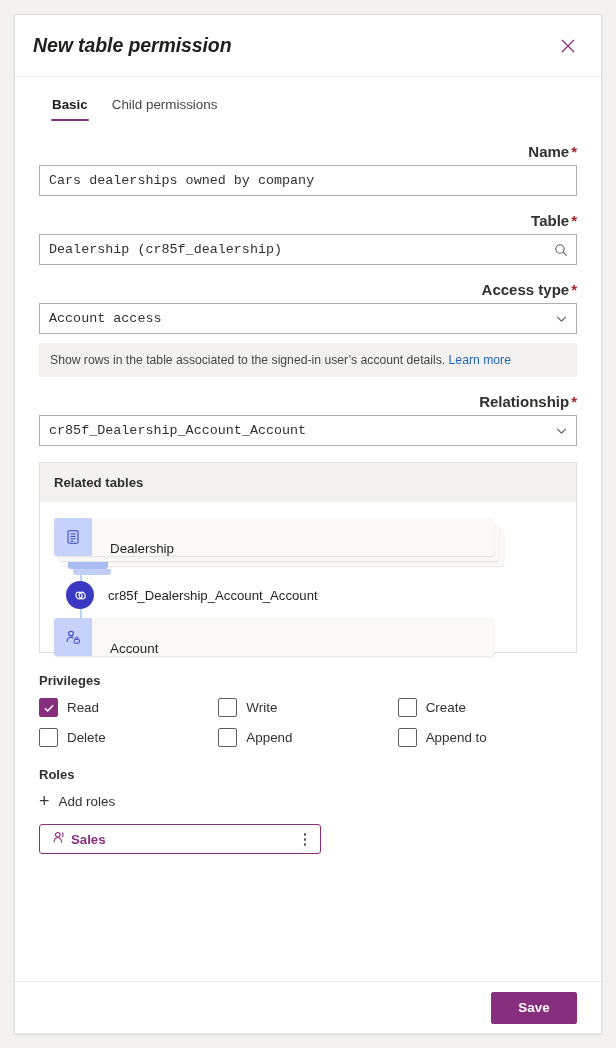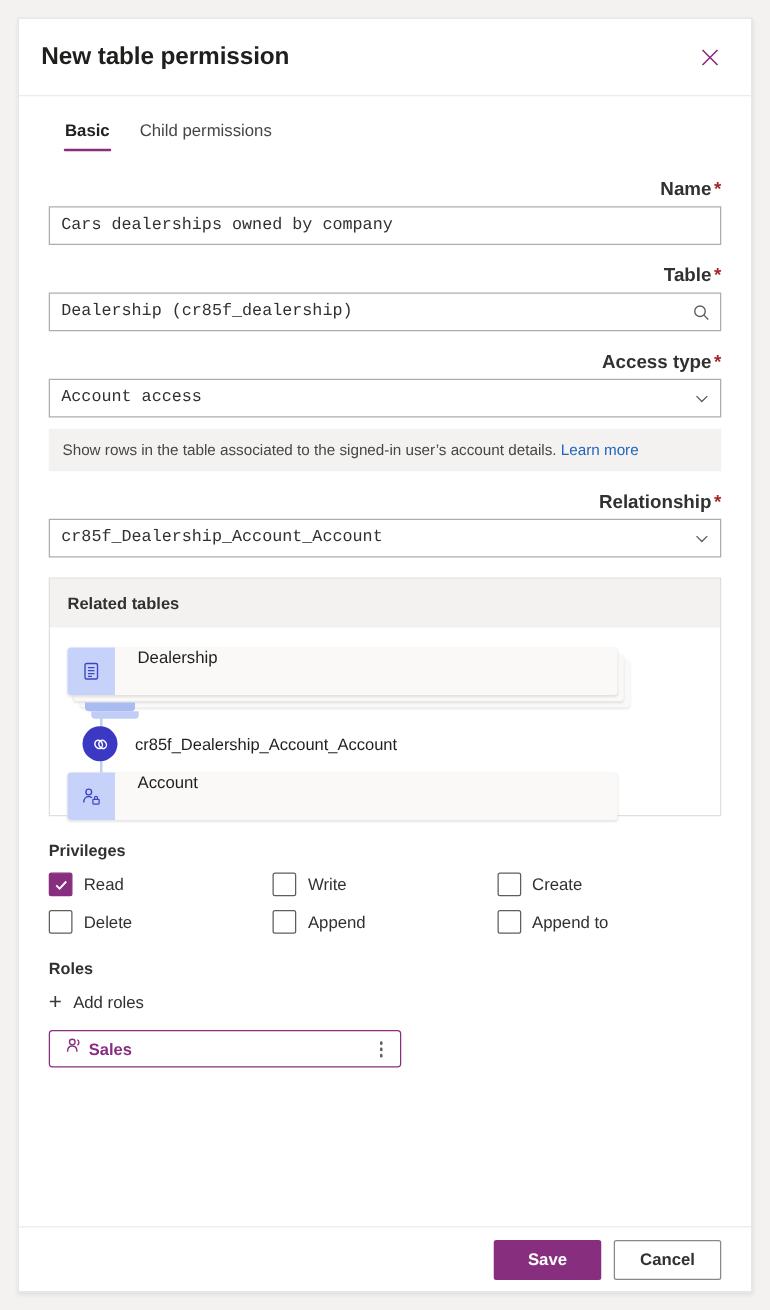--- a/index.html
+++ b/index.html
@@ -29,20 +29,21 @@
     align-items: center;
     padding: 0 18px 0 18px;
     border-bottom: 1px solid #edebe9;
   }
   .panel-title {
     font-size: 19.5px;
     font-weight: 600;
     color: #201f1e;
     letter-spacing: -0.1px;
     flex: 1 1 auto;
+    font-style: italic;
   }
   .close-btn {
     width: 30px; height: 30px;
     display: flex; align-items: center; justify-content: center;
     cursor: pointer;
     background: none; border: none; padding: 0;
   }
   .close-btn svg { display: block; }
 
   
@@ -153,21 +154,21 @@
   }
   .node-row {
     position: relative;
     display: flex;
     align-items: center;
     height: 38px;
   }
   .node-card {
     position: relative;
     display: flex;
-    align-items: flex-start;
+    align-items: flex-end;
     width: 440px;
     height: 38px;
     background: #faf9f8;
     border-radius: 3px;
     box-shadow: 0 1px 2px rgba(0,0,0,0.10);
   }
   
   .stack { position: relative; width: 440px; height: 38px; }
   .stack::before, .stack::after {
     content: "";
@@ -525,16 +526,15 @@
         <i></i>
         <i></i>
         <i></i>
       </span>
     </div>
 
   </div>
 
   <div class="panel-footer">
     <button class="btn btn-primary">Save</button>
-    <button class="btn btn-secondary">Cancel</button>
   </div>
 
 </div>
 
 </body></html>

